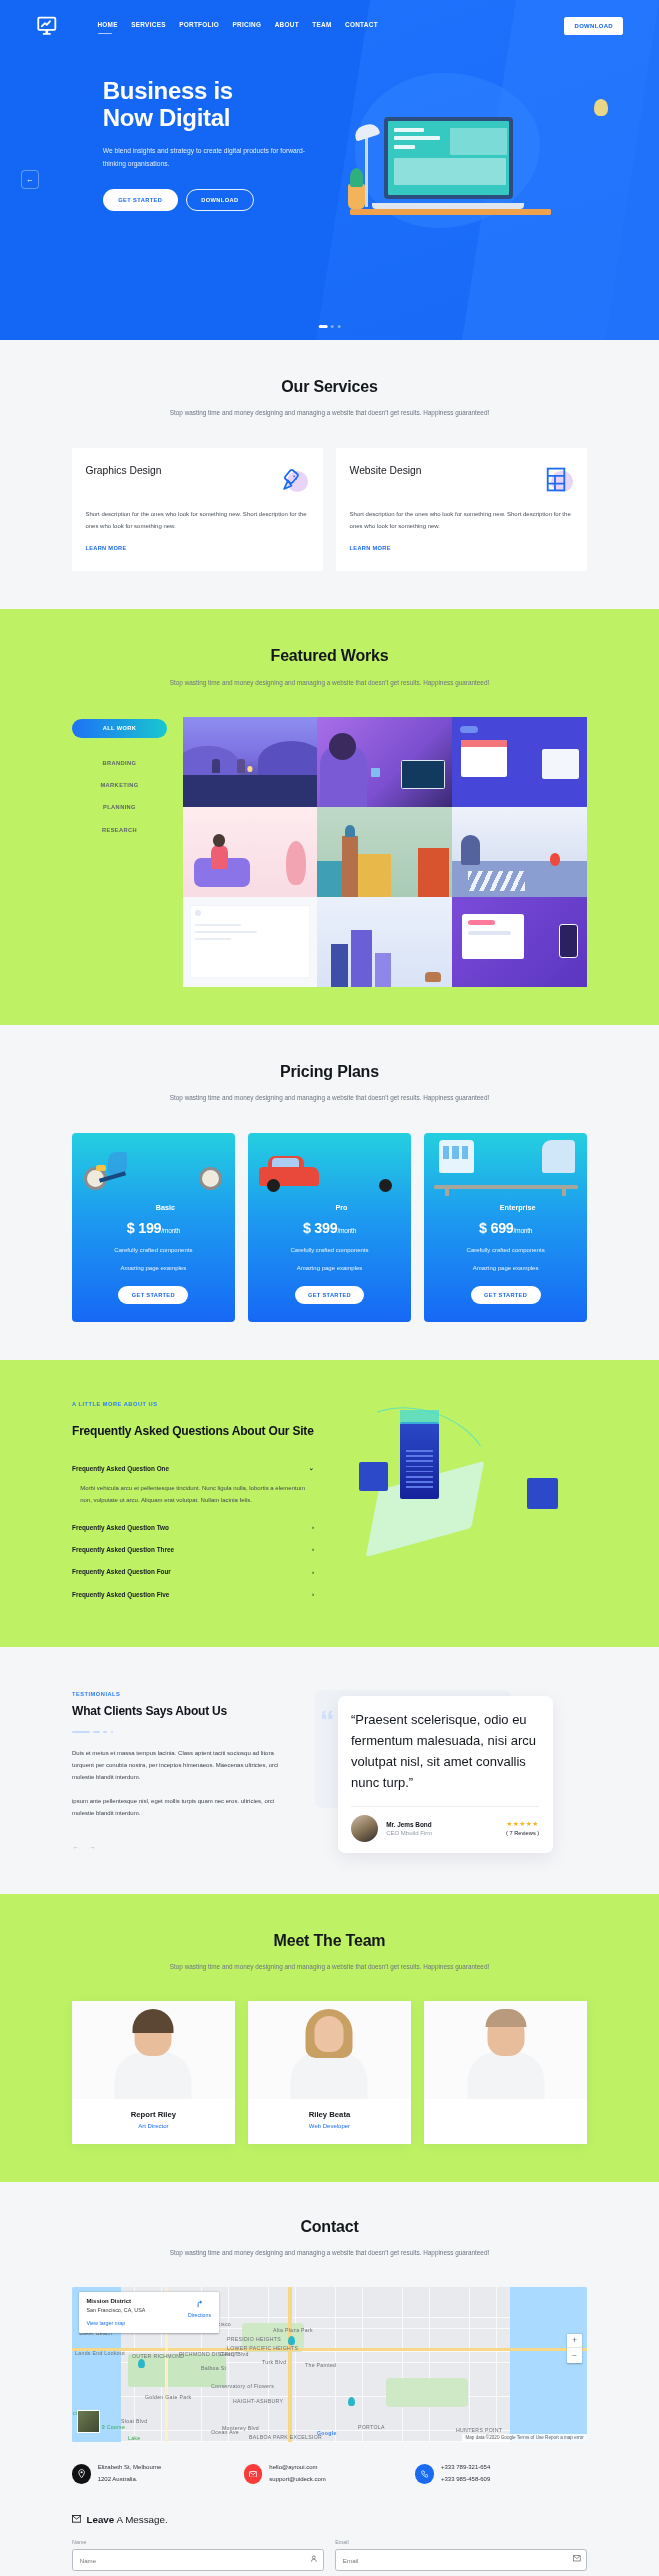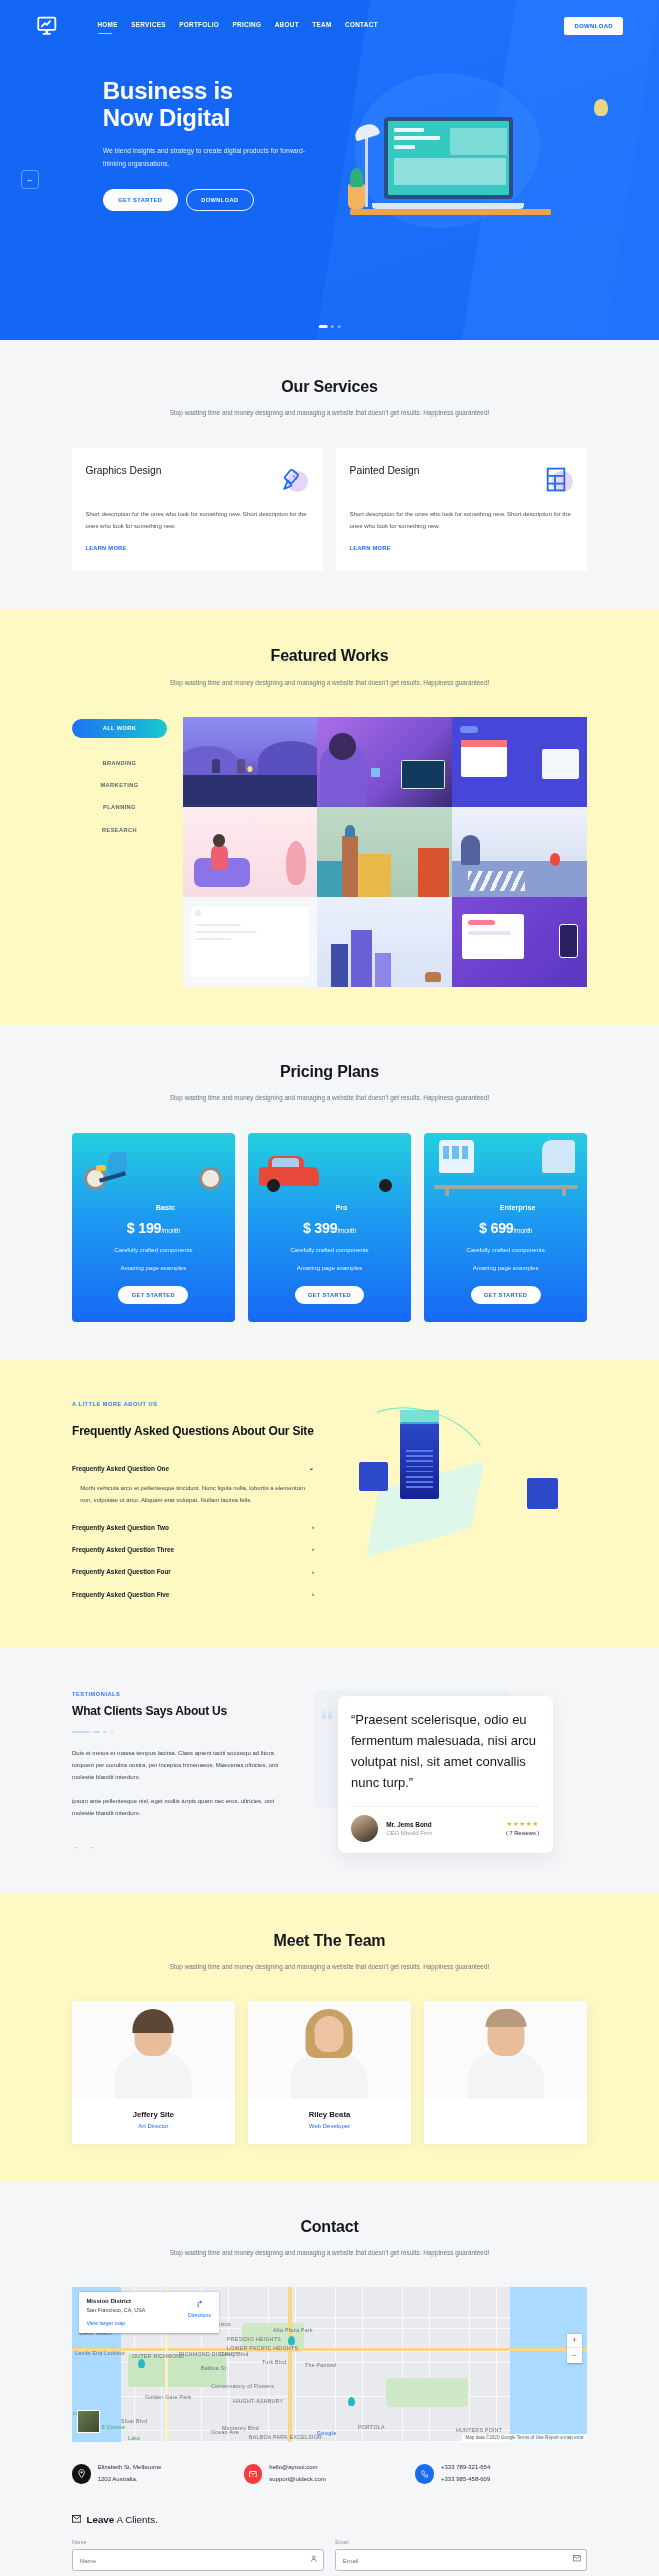--- a/index.html
+++ b/index.html
@@ -85,21 +85,21 @@
     background:#2fae7e; border-radius:60% 60% 20% 20%; }
   .bulb { position:absolute; right:15.5px; top:31px; width:13.4px; height:17.5px; background:#ffe27a;
     border-radius:50% 50% 40% 40%; opacity:.9; }
   .dots-row { position:absolute; left:50%; bottom:12.4px; transform:translateX(-50%); display:flex; gap:3.6px; z-index:6; }
   .dots-row i { width:3.1px; height:3.1px; border-radius:50%; background:rgba(255,255,255,.45); display:block; }
   .dots-row i.on { width:9.3px; border-radius:2.1px; background:#fff; }
 
   
   .section { padding:38px 0; }
   .sec-grey { background:#f5f6f8; }
-  .sec-white { background:#fef9c3; }
+  .sec-white { background:#bef264; }
   .sec-title { text-align:center; font-size:16px; font-weight:800; letter-spacing:-0.2px; color:#14171c; }
   .sec-sub { text-align:center; font-size:6.4px; line-height:2; color:#6d7480; margin-top:11.3px; }
 
   
   .svc-grid { display:flex; gap:13.4px; margin-top:28px; }
   .svc-card { flex:1; background:#fff; padding:15.5px 13.4px 19.6px; }
   .svc-head { display:flex; align-items:flex-start; justify-content:space-between; }
   .svc-name { font-size:10.3px; line-height:1.35; font-weight:400; color:#16191e; }
   .svc-icon-wrap { position:relative; width:31px; height:31px; flex:none; margin-top:2.1px; }
   .svc-icon-wrap::before {
@@ -418,21 +418,21 @@
                 <circle cx="35" cy="25" r="1.6" fill="#1f6cf2"></circle>
               </svg>
             </span>
           </div>
           <p class="svc-desc">Short description for the ones who look for something new. Short description for the ones who look for something new.</p>
           <a class="svc-learn">LEARN MORE</a>
         </div>
 
         <div class="svc-card">
           <div class="svc-head">
-            <div class="svc-name">Painted Design</div>
+            <div class="svc-name">Website Design</div>
             <span class="svc-icon-wrap">
               <svg width="25" height="27" viewBox="0 0 48 52" fill="none">
                 <rect x="9" y="5" width="32" height="42" stroke="#1f6cf2" stroke-width="3.5"></rect>
                 <path d="M9 19h32M9 34h32M23 19v28" stroke="#1f6cf2" stroke-width="3.5"></path>
               </svg>
             </span>
           </div>
           <p class="svc-desc">Short description for the ones who look for something new. Short description for the ones who look for something new.</p>
           <a class="svc-learn">LEARN MORE</a>
         </div>
@@ -681,21 +681,21 @@
       <p class="sec-sub">Stop wasting time and money designing and managing a website that doesn't get results. Happiness guaranteed!</p>
 
       <div class="team-grid">
         <div class="team-card">
           <div class="team-photo">
             <span class="tp-body"></span>
             <span class="tp-head" style="background:#e8bd9c;"></span>
             <span class="tp-hair" style="background:#5c4634;"></span>
           </div>
           <div class="team-info">
-            <div class="team-name">Jeffery Site</div>
+            <div class="team-name">Report Riley</div>
             <div class="team-role">Art Director</div>
           </div>
         </div>
         <div class="team-card">
           <div class="team-photo">
             <span class="tp-body"></span>
             <span class="tp-head" style="background:#ecc3a3;"></span>
             <span class="tp-hair" style="background:#c9a063;width:47px;height:49px;border-radius:24px 24px 10.3px 10.3px;"></span>
             <span class="tp-head" style="background:#ecc3a3;top:15.5px;width:29px;height:36px;"></span>
           </div>
@@ -822,21 +822,21 @@
         </div>
       </div>
 
       <div class="msg-head">
         <svg width="9.3" height="7.7" viewBox="0 0 18 15" fill="none">
           <rect x="1" y="1" width="16" height="13" stroke="#111" stroke-width="1.6"></rect>
           <path d="M1.6 2L9 8l7.4-6" stroke="#111" stroke-width="1.6"></path>
         </svg>
         <div class="msg-title">
           <b>Leave</b>
-          <span>A Clients.</span>
+          <span>A Message.</span>
         </div>
       </div>
 
       <div class="form-row">
         <div class="field">
           <label>Name</label>
           <div class="input-wrap">
             <input type="text" placeholder="Name" style="">
             <span class="in-icon">
               <svg width="7.7" height="7.7" viewBox="0 0 16 16" fill="none">

